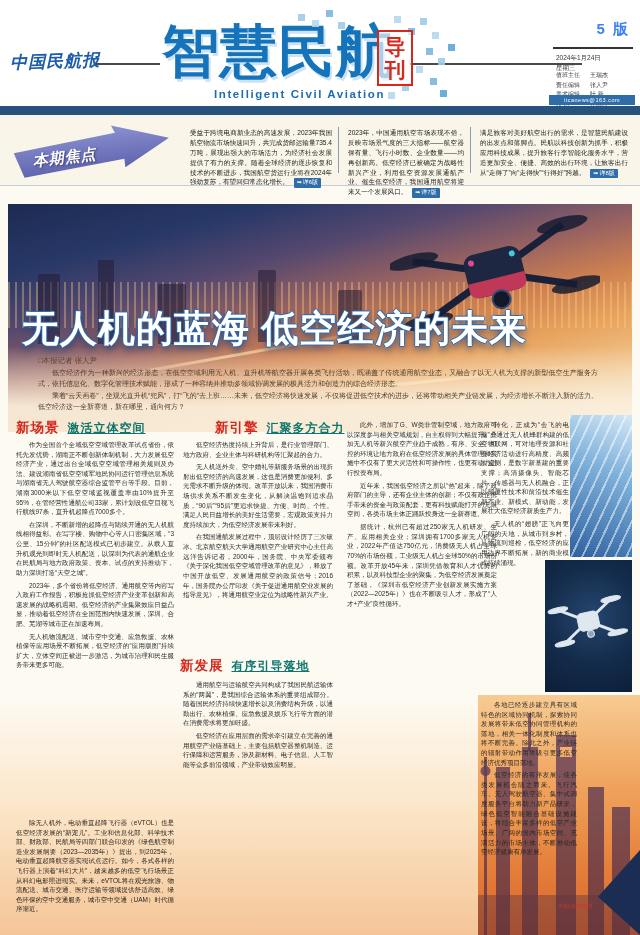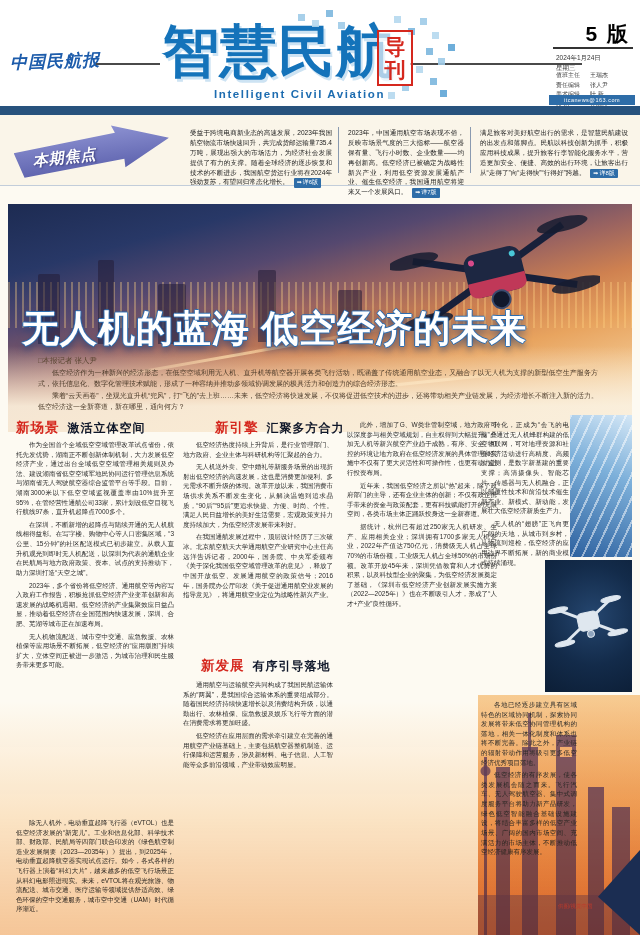--- a/index.html
+++ b/index.html
@@ -17,21 +17,21 @@
         letter-spacing:1px;text-shadow:2px 3px 0 rgba(130,185,225,.4);font-family:"Liberation Sans",sans-serif;}
   .mast-en{position:absolute;left:166px;top:88px;color:#1d6cb0;font-size:11.5px;font-weight:bold;letter-spacing:1.6px;padding-left:48px;}
   .daokan{position:absolute;left:377px;top:30px;width:30px;color:#d5281e;font-weight:bold;font-size:21px;
         line-height:1.1;text-align:center;border:2px solid #d5281e;padding:3px 1px;background:rgba(255,255,255,.65);
         white-space:pre-line;}
   .px{position:absolute;left:298px;top:14px;width:7px;height:7px;background:#9fcbe8;opacity:.9;
       box-shadow:14px 6px 0 #b5d9ef,28px -4px 0 #7db8de,40px 8px 0 #9fcbe8,96px 2px 0 #b5d9ef,
       110px 14px 0 #7db8de,122px 4px 0 #9fcbe8,134px 18px 0 #b5d9ef,128px 34px 0 #7db8de,
       140px 44px 0 #9fcbe8,118px 52px 0 #b5d9ef,132px 64px 0 #7db8de,104px 70px 0 #9fcbe8,
       90px 78px 0 #b5d9ef,142px 76px 0 #5fa6d6,150px 30px 0 #5fa6d6;}
-  .page-no{position:absolute;right:10px;top:20px;font-size:21px;font-weight:bold;color:#000000;letter-spacing:2px;}
+  .page-no{position:absolute;right:10px;top:20px;font-size:15px;font-weight:bold;color:#3b82f6;letter-spacing:2px;}
   .hd-line{position:absolute;left:553px;top:47px;width:80px;height:2px;background:#333;}
   .date-blk{position:absolute;left:556px;top:53px;font-size:6.5px;color:#333;line-height:1.6;}
   .staff{position:absolute;left:556px;top:71px;font-size:6px;color:#333;line-height:1.6;}
   .staff .row span.role{display:inline-block;width:34px;color:#444;}
   .email{position:absolute;left:549px;top:95px;width:86px;height:10px;background:#2e6da8;color:#fff;
         font-size:5.5px;text-align:center;line-height:10px;letter-spacing:.5px;}
 
   .bar{position:absolute;left:0;top:106px;width:640px;height:9px;background:#27527d;}
 
   
@@ -73,22 +73,22 @@
   .headline{position:absolute;left:14px;top:100px;font-size:37px;font-weight:bold;color:#ffffff;letter-spacing:1px;
         text-shadow:1px 0 #2b6cb0,-1px 0 #2b6cb0,0 1px #2b6cb0,0 -1px #2b6cb0,0 4px 7px rgba(25,60,120,.8);}
   .byline{position:absolute;left:30px;top:152px;font-size:7.5px;color:#5a4632;}
   .intro{position:absolute;left:30px;top:164px;width:560px;font-size:7px;line-height:1.55;color:#4d3c2b;text-align:justify;}
   .intro p{margin:0 0 1px;text-indent:2em;}
   .drone-svg{position:absolute;right:32px;top:4px;}
 
   
   .sec{position:absolute;font-size:12px;font-weight:bold;white-space:nowrap;z-index:3;}
   .sec .tag{color:#d5281e;font-size:13.5px;margin-right:8px;letter-spacing:1px;}
-  .sec .ttl{color:#0f172a;letter-spacing:1px;}
-  .sh1{left:16px;top:419px;} .sh2{left:215px;top:419px;} .sh3{left:180px;top:657px;margin-left:21px;}
+  .sec .ttl{color:#0f766e;letter-spacing:1px;text-decoration:underline;}
+  .sh1{left:16px;top:419px;} .sh2{left:215px;top:419px;} .sh3{left:180px;top:657px;}
   .col{position:absolute;font-size:6.5px;line-height:1.48;color:#2b2b2b;text-align:justify;z-index:2;}
   .col p{margin:0 0 3px;text-indent:2em;}
   .c1{left:16px;top:440px;width:158px;}
   .c1h{left:16px;top:818px;width:158px;color:#4a3категория520;}
   .c2a{left:183px;top:440px;width:150px;}
   .c2b{left:183px;top:680px;width:150px;}
   .c3{left:347px;top:420px;width:150px;}
   .c4a{left:481px;top:420px;width:88px;}
   .c4b{left:481px;top:700px;width:96px;}
 

